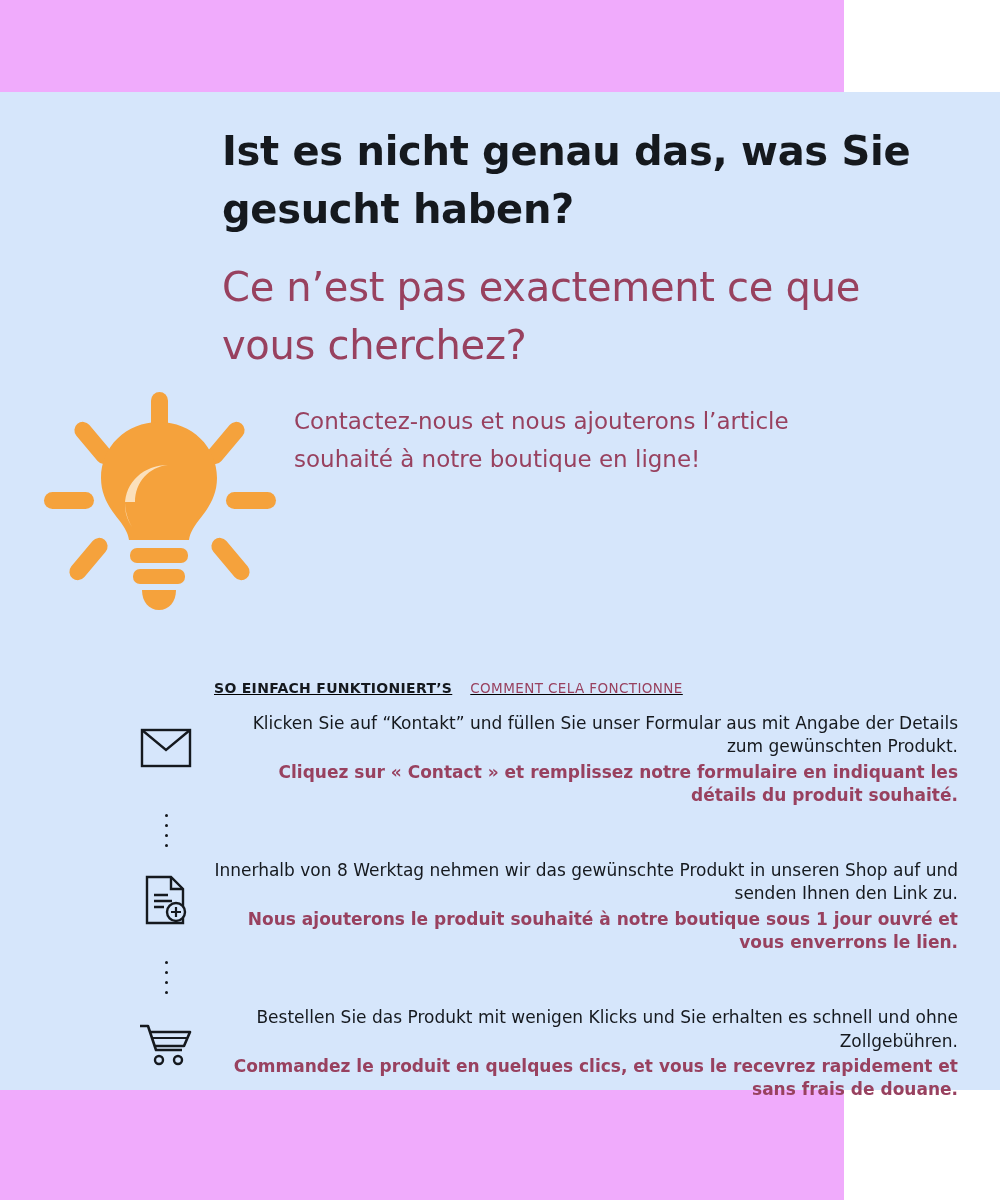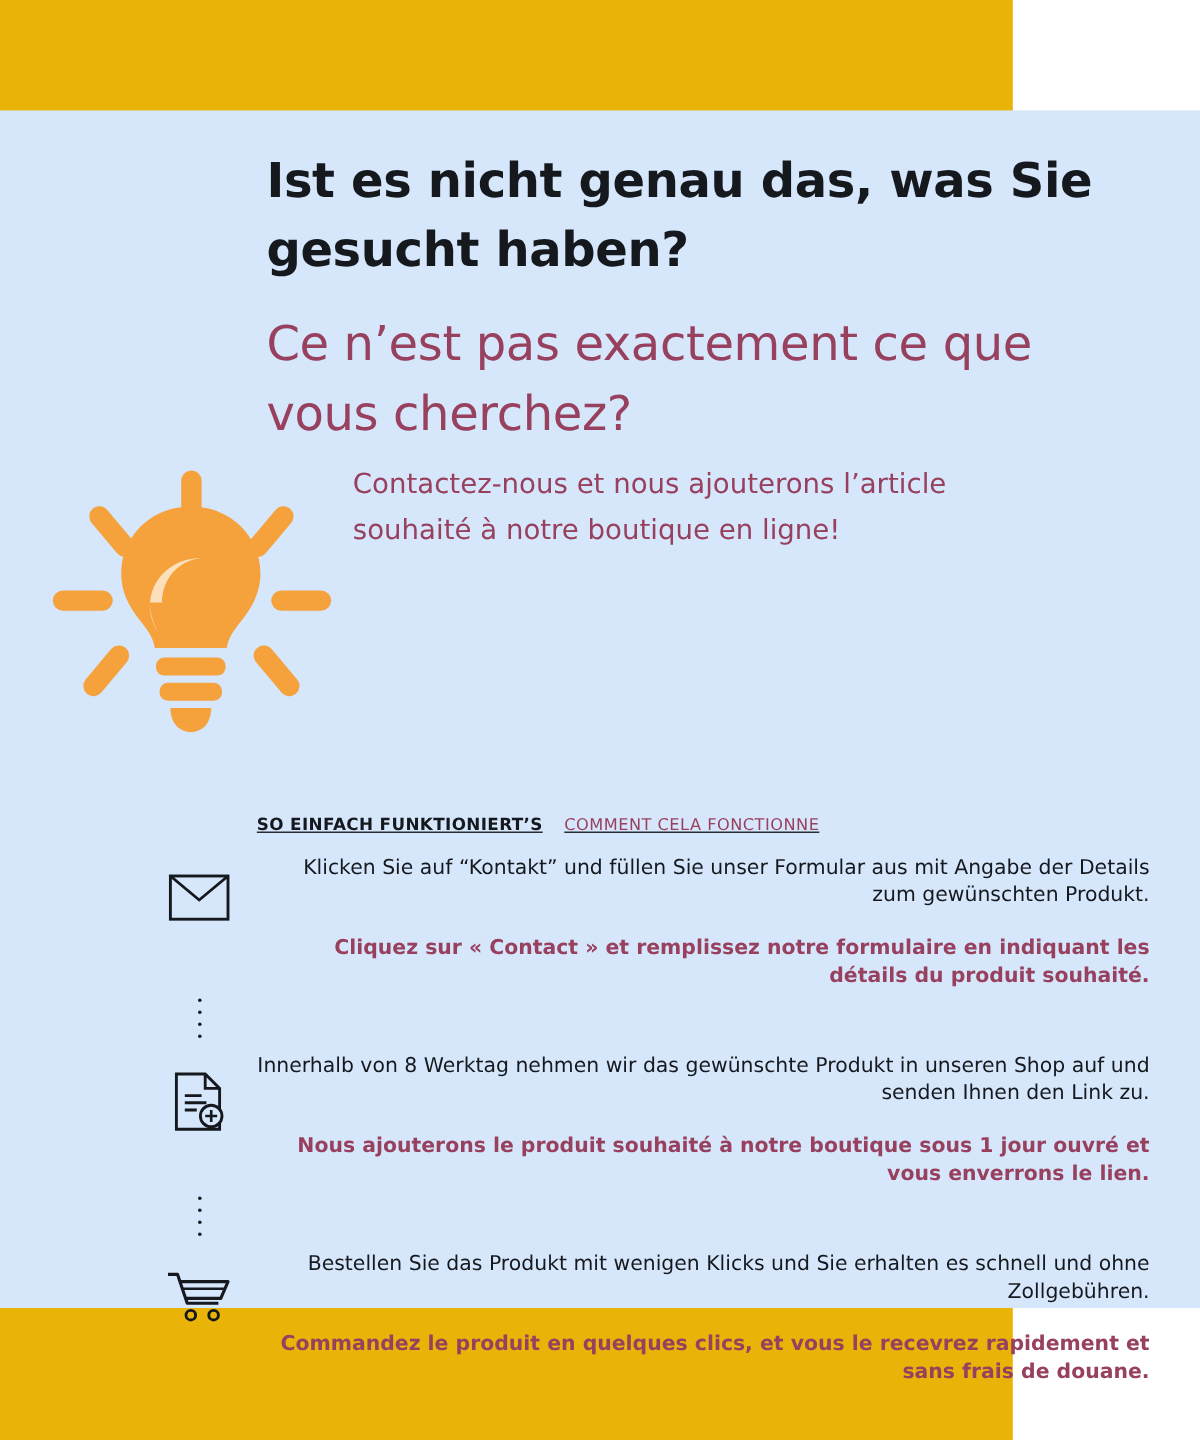--- a/index.html
+++ b/index.html
@@ -10,21 +10,21 @@
   body {
     width: 1000px;
     height: 1200px;
     font-family: "DejaVu Sans", "Liberation Sans", sans-serif;
     overflow: hidden;
   }
   #page {
     position: relative;
     width: 844px;
     height: 1200px;
-    background: #eab308;
+    background: #f0abfc;
   }
   .banner {
     position: absolute;
     left: 0;
     top: 92px;
     width: 1000px;
     height: 998px;
     background: #d6e6fb;
   }
 
@@ -73,21 +73,21 @@
     font-size: 23px;
     line-height: 1.67;
     font-weight: 700;
     color: #15191e;
   }
   .intro .fr {
     font-size: 23px;
     line-height: 1.67;
     font-weight: 400;
     color: #98415f;
-    margin-top: 1px;
+    margin-top: 18px;
   }
 
   
   .section-label {
     position: absolute;
     left: 214px;
     top: 680px;
     display: flex;
     align-items: baseline;
     gap: 18px;
@@ -135,21 +135,21 @@
     font-size: 17px;
     line-height: 1.37;
     color: #15191e;
     font-weight: 400;
   }
   .step-text .fr {
     font-size: 17px;
     line-height: 1.37;
     color: #98415f;
     font-weight: 700;
-    margin-top: 20px;
+    margin-top: 2px;
   }
   .dots {
     width: 96px;
     height: 46px;
     display: flex;
     flex-direction: column;
     align-items: center;
     justify-content: center;
     gap: 7px;
   }

